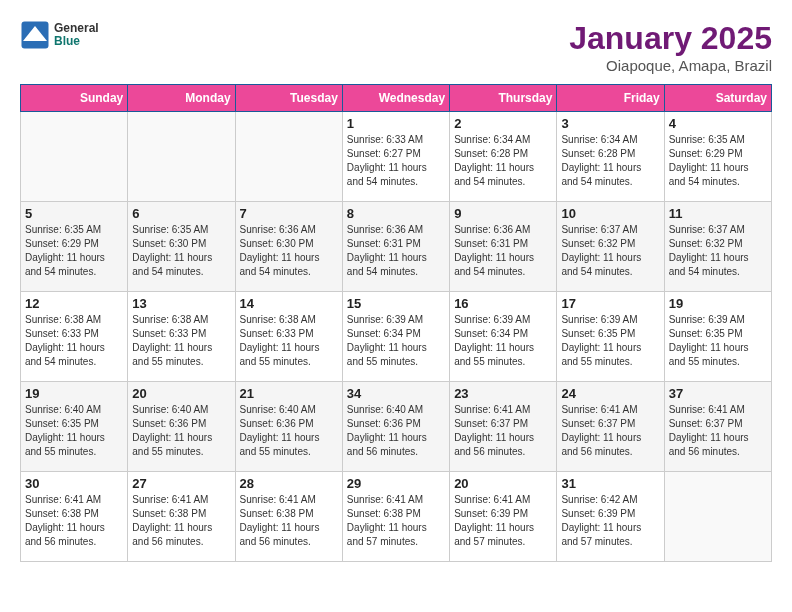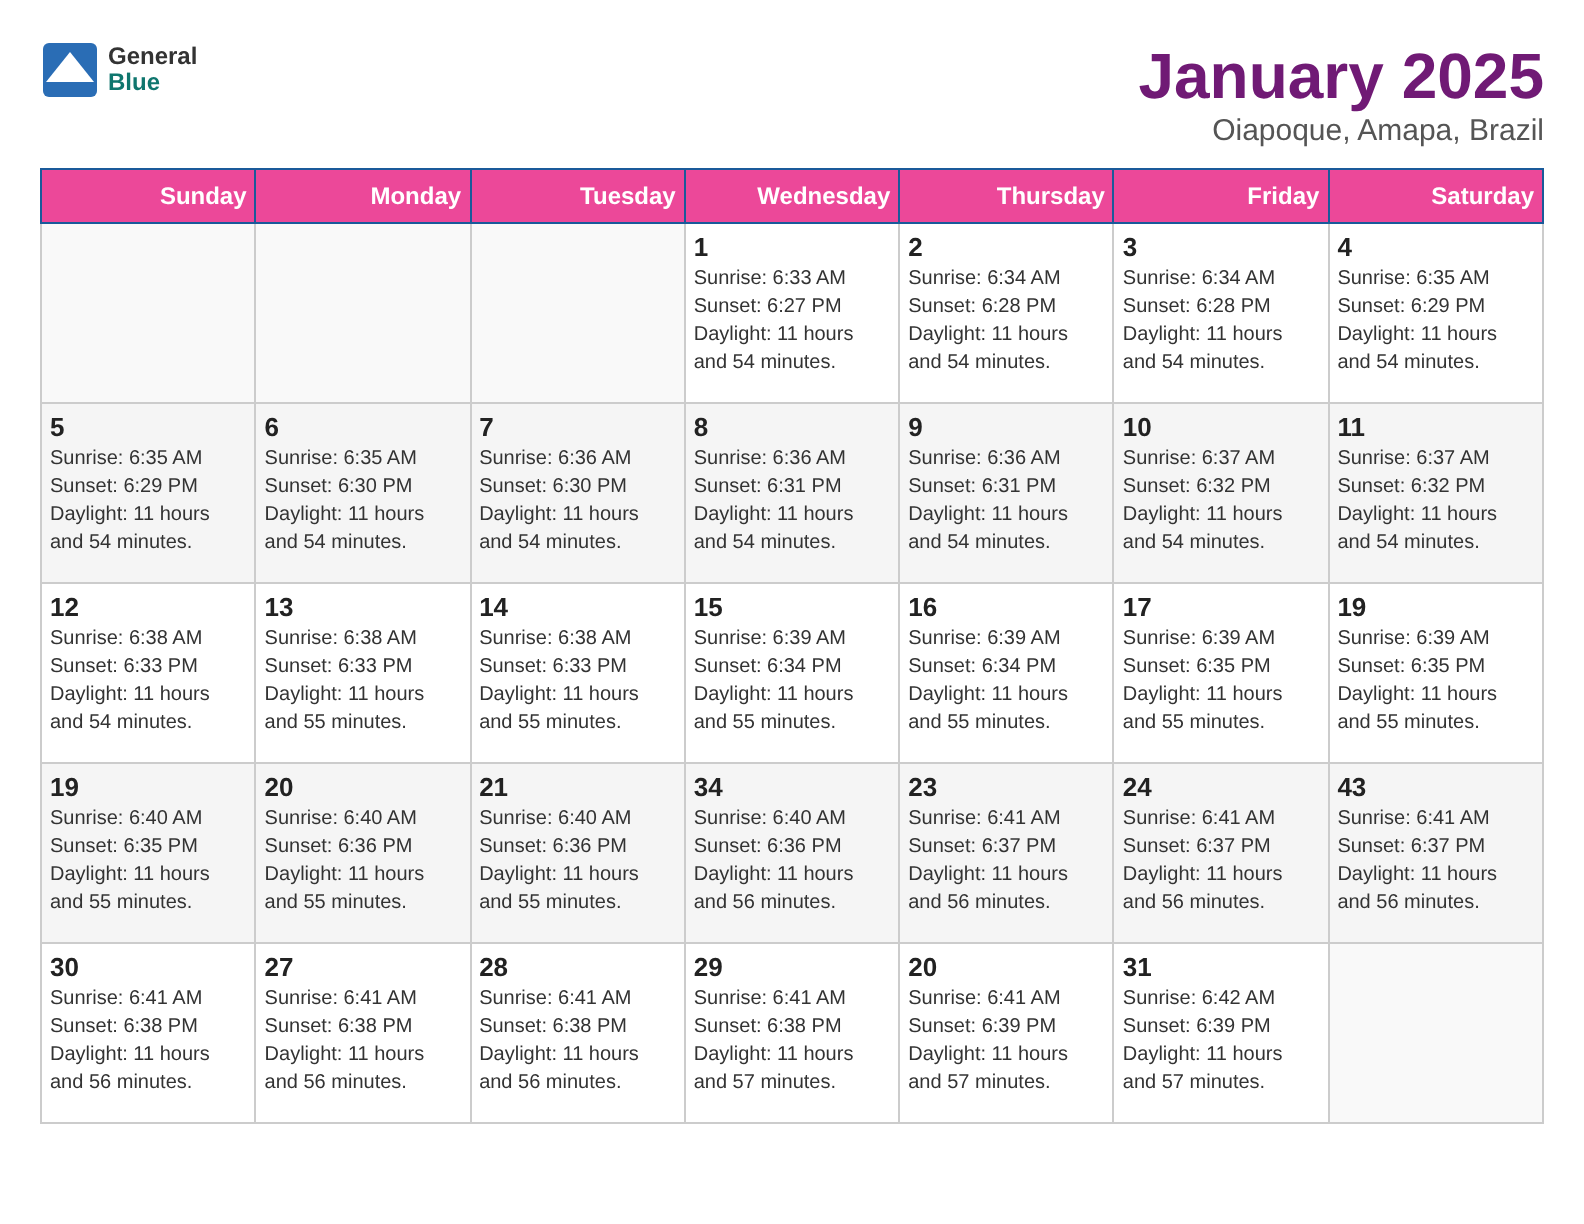--- a/index.html
+++ b/index.html
@@ -271,21 +271,21 @@
 Sunset: 6:37 PM
 Daylight: 11 hours and 56 minutes.</div>
         </td>
         <td>
           <span class="day-number">24</span>
           <div class="day-info">Sunrise: 6:41 AM
 Sunset: 6:37 PM
 Daylight: 11 hours and 56 minutes.</div>
         </td>
         <td>
-          <span class="day-number">43</span>
+          <span class="day-number">37</span>
           <div class="day-info">Sunrise: 6:41 AM
 Sunset: 6:37 PM
 Daylight: 11 hours and 56 minutes.</div>
         </td>
       </tr>
       <tr>
         <td>
           <span class="day-number">30</span>
           <div class="day-info">Sunrise: 6:41 AM
 Sunset: 6:38 PM

